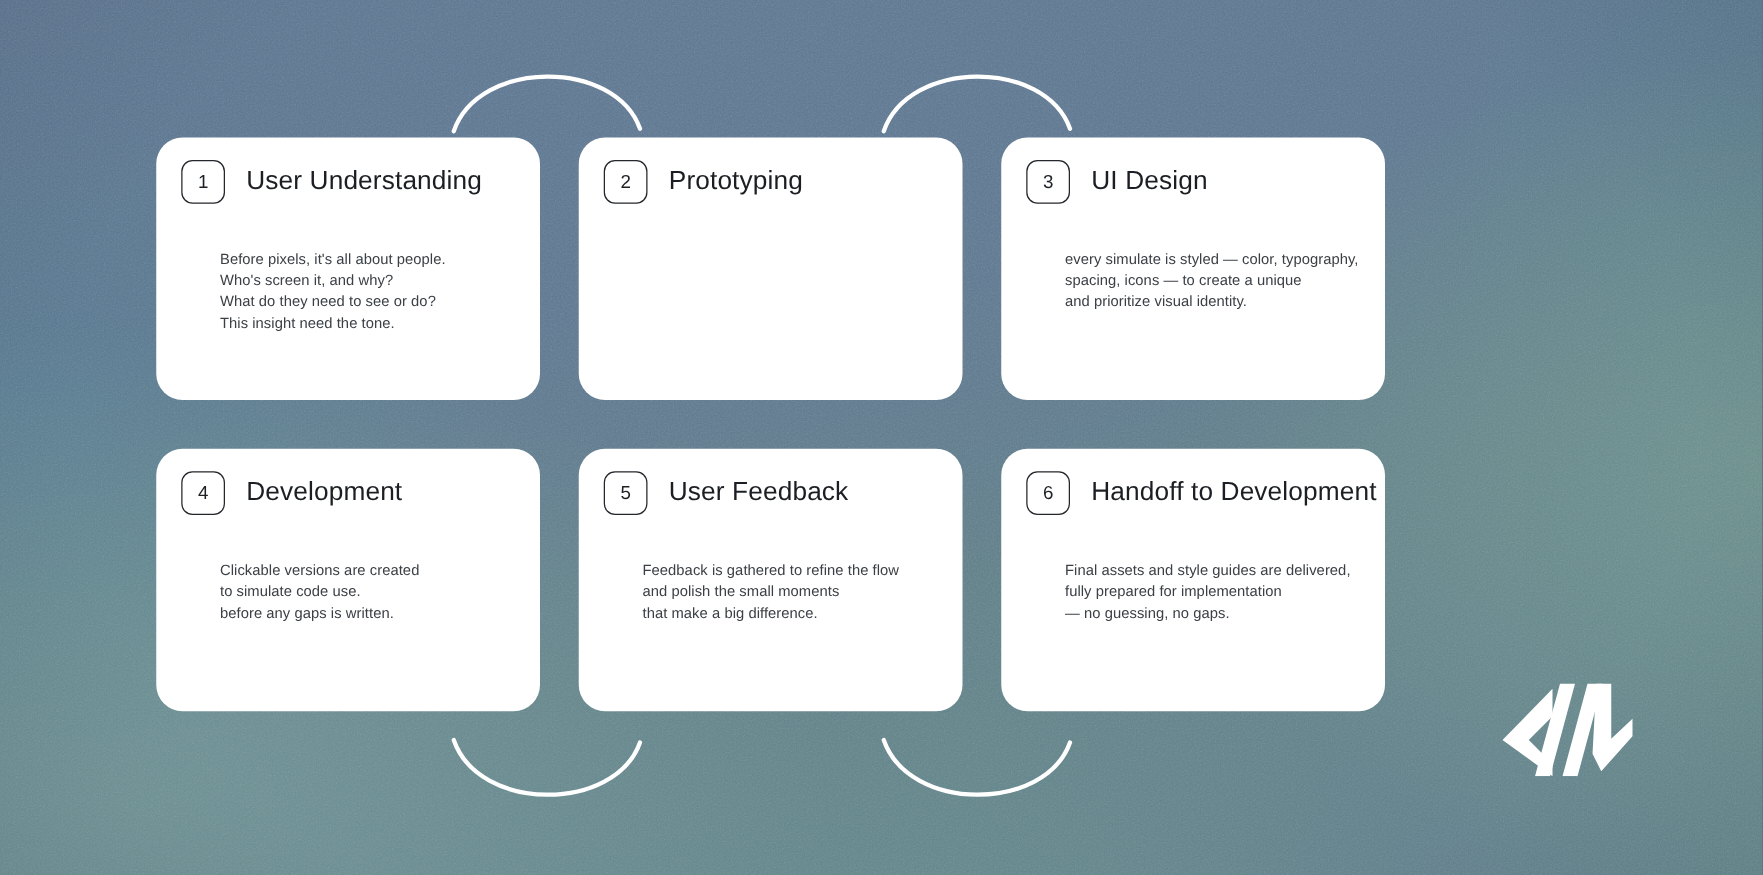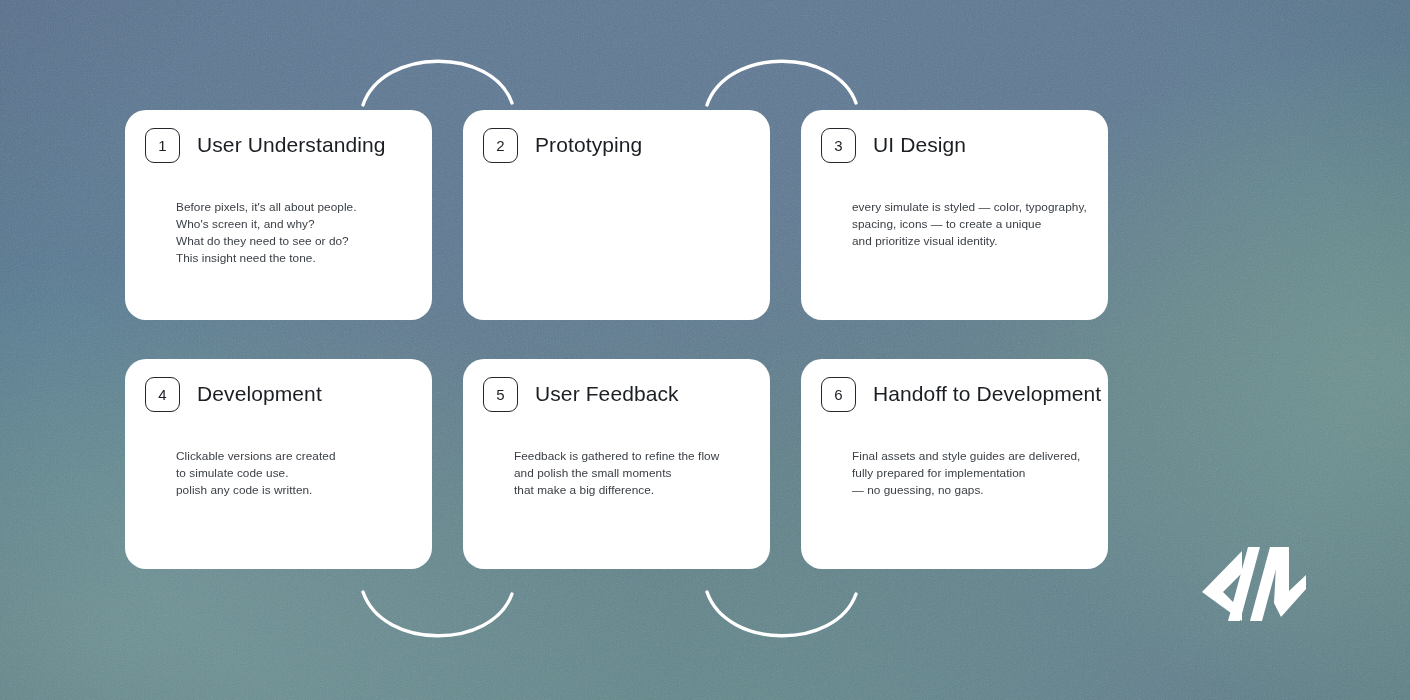--- a/index.html
+++ b/index.html
@@ -196,21 +196,21 @@
     </div>
 
     <div class="card">
       <div class="card-head">
         <div class="badge">4</div>
         <div class="card-title">Development</div>
       </div>
       <div class="card-body">
         <span class="ln">Clickable versions are created</span>
         <span class="ln">to simulate code use.</span>
-        <span class="ln">polish any code is written.</span>
+        <span class="ln">before any gaps is written.</span>
       </div>
     </div>
 
     <div class="card">
       <div class="card-head">
         <div class="badge">5</div>
         <div class="card-title">User Feedback</div>
       </div>
       <div class="card-body">
         <span class="ln">Feedback is gathered to refine the flow</span>

